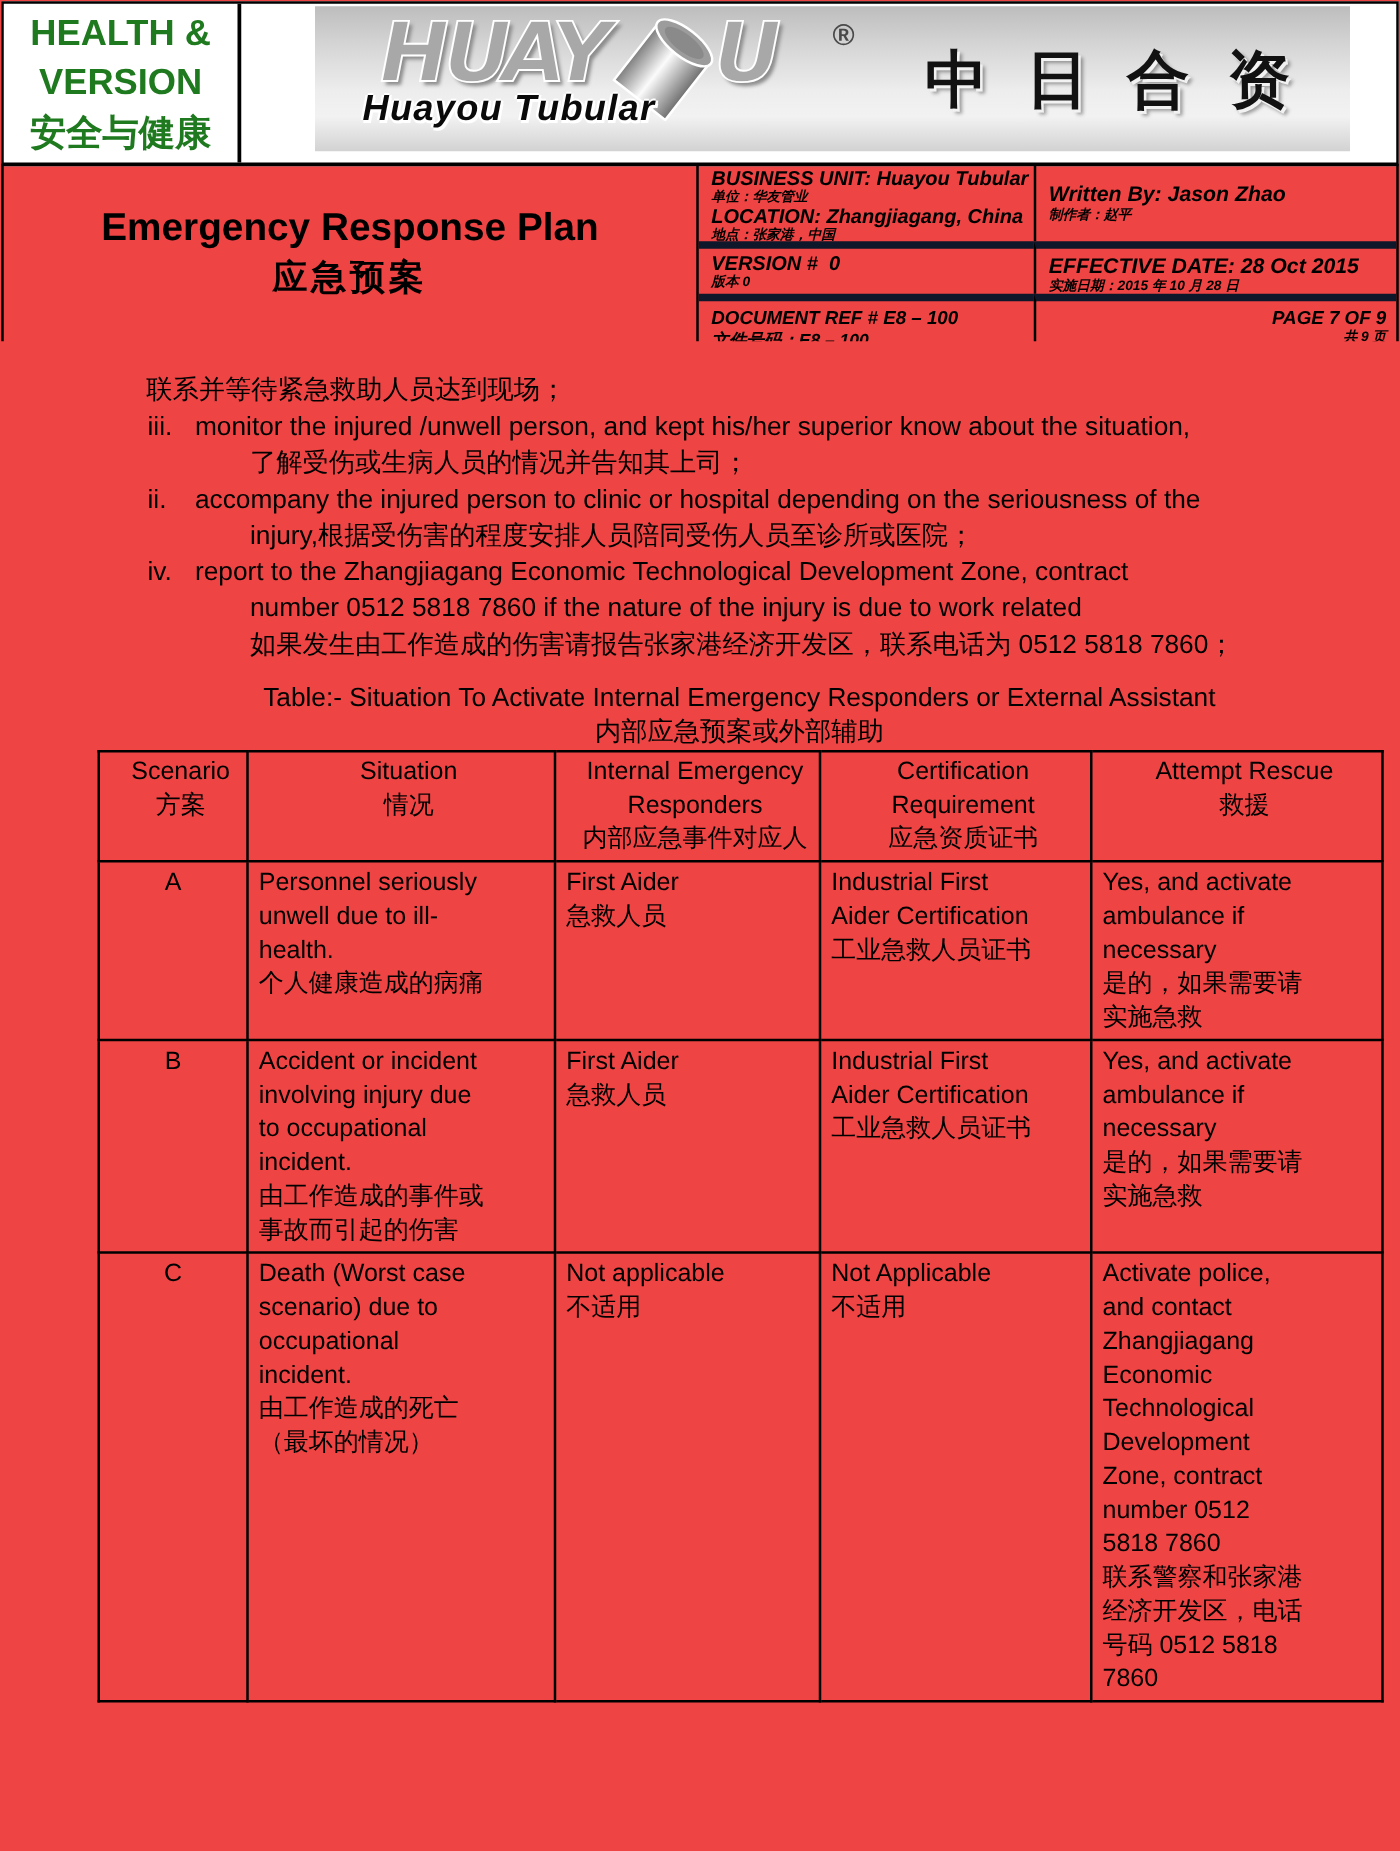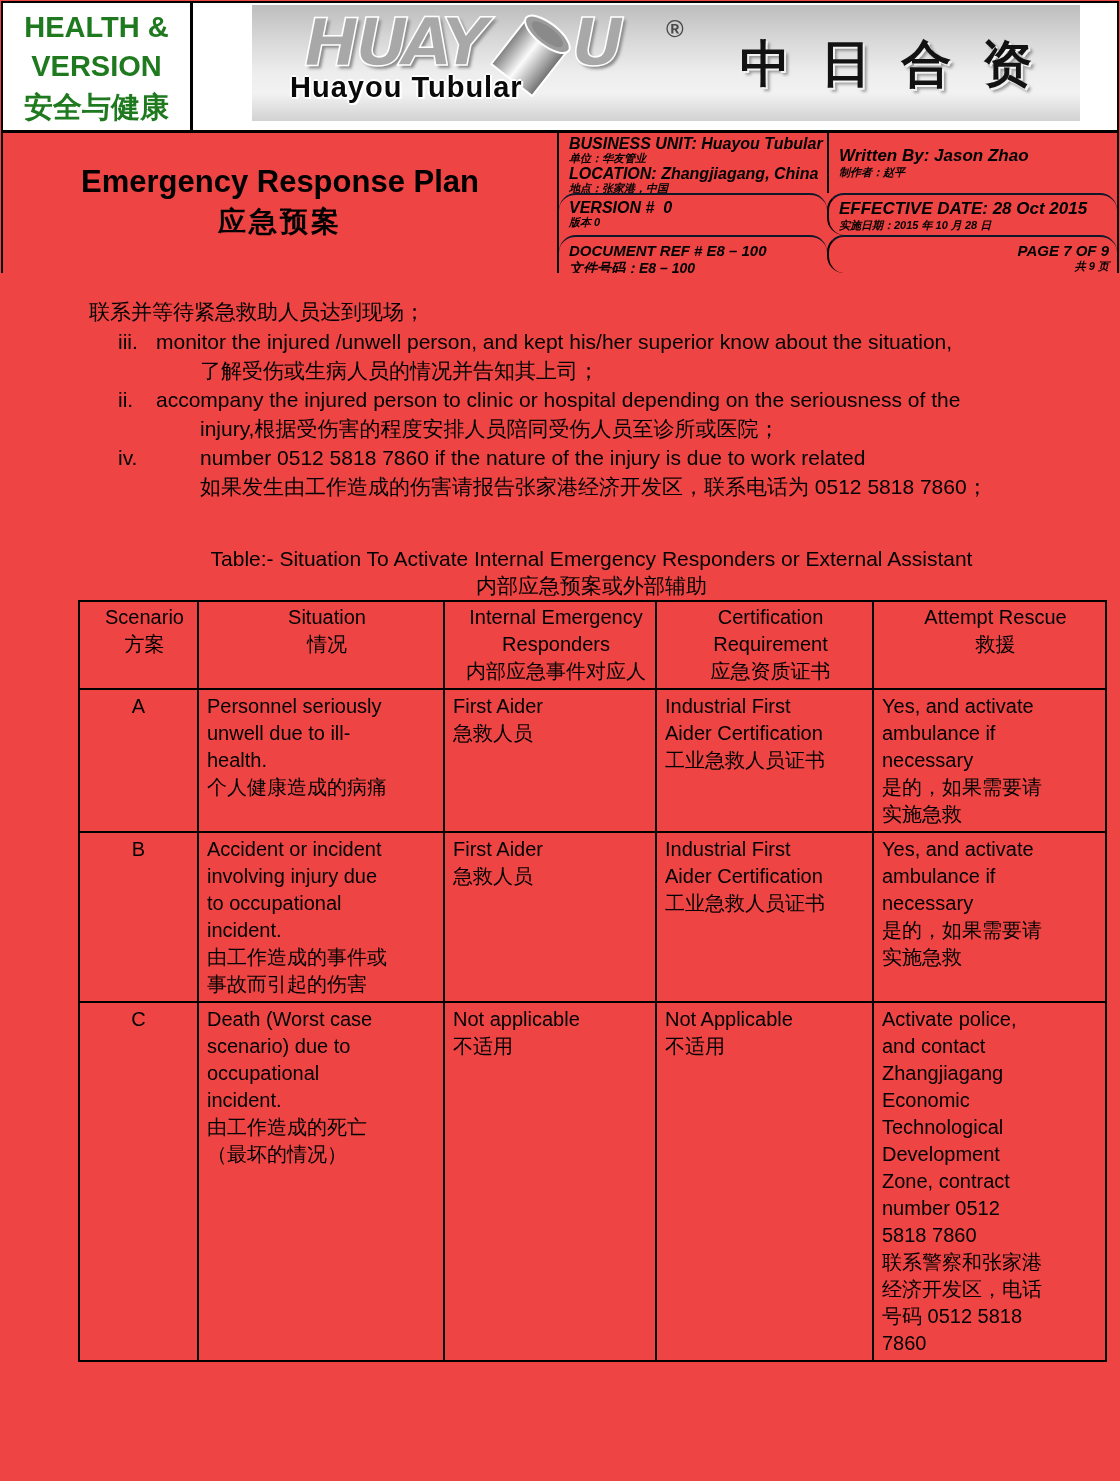--- a/index.html
+++ b/index.html
@@ -30,21 +30,21 @@
   .wordmark { position:absolute; left:52px; top:0px; display:flex; align-items:flex-start; }
   .wm-text {
     font-family:"DejaVu Sans", sans-serif; font-style:italic; font-weight:bold;
     font-size:66px; line-height:76px; letter-spacing:-4px; color:#a8a8a8;
     -webkit-text-stroke:1.5px #ffffff; text-shadow:3px 3px 3px #8d8d8d;
   }
   .cyl { margin:6px -4px 0 4px; }
   .reg-mark { position:absolute; left:414px; top:10px; font-size:24px; color:#4a4a4a; font-weight:bold; }
   .subtitle {
     position:absolute; left:38px; top:66px;
-    font-weight:bold; font-size:29px; letter-spacing:1px; color:#0a0a0a;
+    font-style:italic; font-weight:bold; font-size:29px; letter-spacing:1px; color:#0a0a0a;
     text-shadow:2px 0 0 #fff,-2px 0 0 #fff,0 2px 0 #fff,0 -2px 0 #fff,2px 2px 0 #fff;
   }
   .jv-text {
     position:absolute; left:488px; top:26px; width:292px;
     display:flex; justify-content:space-between;
     font-size:50px; font-weight:bold; color:#121212;
     text-shadow:2px 2px 0 #f2f2f2, 4px 4px 3px rgba(0,0,0,0.35);
   }
 
   
@@ -58,34 +58,34 @@
   }
   .doc-title-en { font-size:31px; font-weight:bold; }
   .doc-title-zh { font-size:28px; font-weight:bold; letter-spacing:3px; }
   .info-divider { position:absolute; left:554px; top:0; width:2px; height:100%; background:#000; }
   .info-grid {
     position:absolute; left:556px; top:0; right:0; height:100%;
     display:grid; grid-template-columns:268px 1fr; grid-template-rows:62px 42px 38px;
   }
   .info-cell { padding:4px 8px 0 10px; box-sizing:border-box; overflow:hidden; }
   .cell-r { border-left:2px solid #000; }
-  .rline { border-top:2px solid #0f172a;border-radius:17px; }
+  .rline { border-top:6px solid #0f172a; }
   .info-en { display:block; font-weight:bold; font-style:italic; font-size:16px; line-height:17px; white-space:pre; }
   .info-zh { display:block; font-weight:bold; font-style:italic; font-size:11px; line-height:13px; }
   .writtenby { padding-top:15px; }
   .writtenby .info-en { font-size:17px; line-height:20px; }
   .effdate .info-en { font-size:17px; line-height:20px; }
   .docref .info-en { font-size:15px; line-height:19px; }
   .docref .info-zh { font-size:14px; line-height:17px; }
   .pagecell { text-align:right; }
   .pagecell .info-en { font-size:15px; line-height:19px; }
 
   
   .body-block { position:absolute; left:0; top:297px; width:1120px; font-size:21px; }
-  .intro-line { margin-left:89px; line-height:30px; }
+  .intro-line { margin-left:117px; line-height:30px; }
   .list-item { display:flex; margin-left:118px; }
   .marker { width:38px; line-height:29px; flex:none; }
   .item-lines { flex:1; }
   .item-line { line-height:29px; white-space:pre; }
   .item-line.cont { margin-left:44px; }
 
   
   .table-caption { position:absolute; left:78px; top:545px; width:1027px; text-align:center; font-size:21px; line-height:27px; }
   .sit-table {
     position:absolute; left:78px; top:600px; width:1027px;
@@ -198,20 +198,21 @@
       <div class="marker">ii.</div>
       <div class="item-lines">
         <div class="item-line">accompany the injured person to clinic or hospital depending on the seriousness of the</div>
         <div class="item-line cont">injury,根据受伤害的程度安排人员陪同受伤人员至诊所或医院；</div>
       </div>
     </div>
 
     <div class="list-item">
       <div class="marker">iv.</div>
       <div class="item-lines">
+        <div class="item-line">report to the Zhangjiagang Economic Technological Development Zone, contract</div>
         <div class="item-line cont">number 0512 5818 7860 if the nature of the injury is due to work related</div>
         <div class="item-line cont">如果发生由工作造成的伤害请报告张家港经济开发区，联系电话为 0512 5818 7860；</div>
       </div>
     </div>
   </div>
 
   <div class="table-caption">
     <div>Table:- Situation To Activate Internal Emergency Responders or External Assistant</div>
     <div>内部应急预案或外部辅助</div>
   </div>

